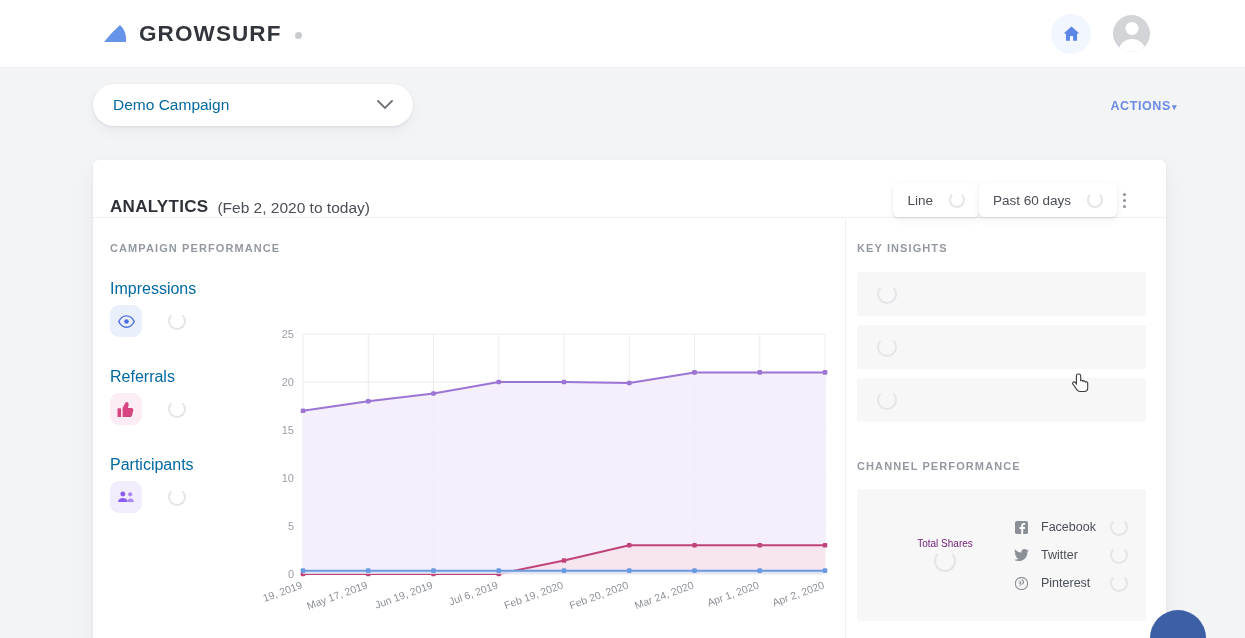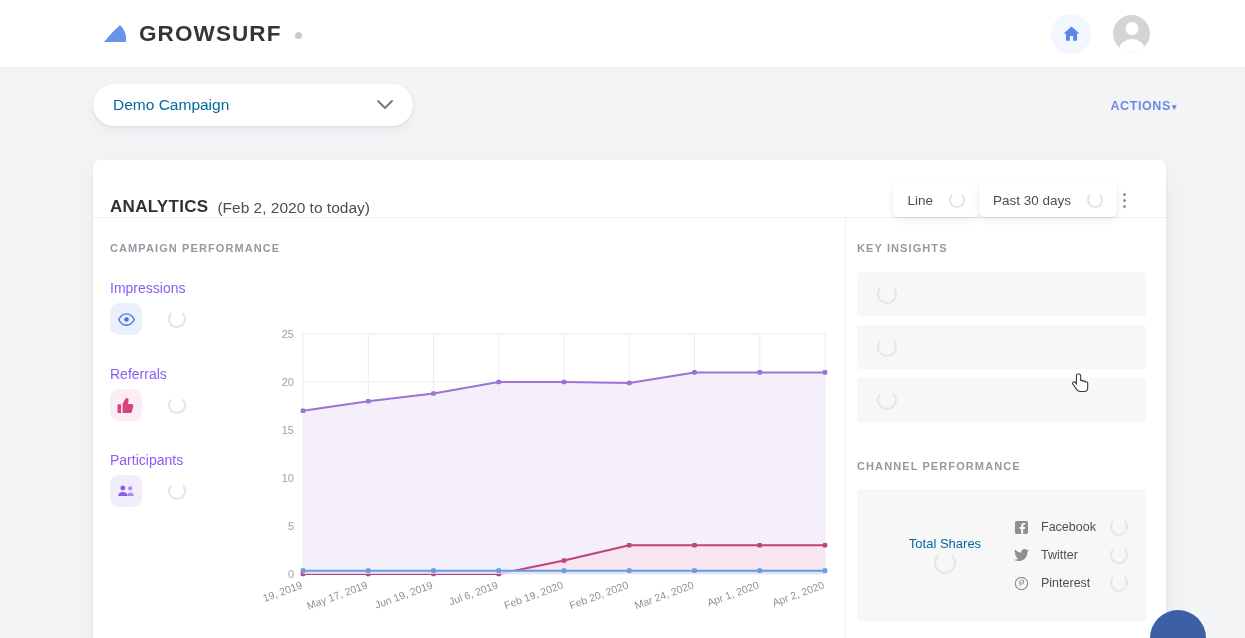--- a/index.html
+++ b/index.html
@@ -104,21 +104,21 @@
     width: 321px; position: relative; padding: 24px 20px 0 11px;
     border-left: 1px solid #f0f1f3;
   }
   .sect-title {
     font-size: 11px; font-weight: 700; letter-spacing: 1.1px; color: #9499a1;
   }
 
   
   .metrics { position: absolute; left: 17px; top: 62px; width: 150px; }
   .metric { margin-bottom: 31px; }
-  .metric-name { font-size: 14px; color: #8b5cf6; margin-bottom: 7px; }
+  .metric-name { font-size: 16px; color: #0369a1; margin-bottom: 7px; }
   .metric-row { display: flex; align-items: center; gap: 26px; }
   .metric-icon {
     width: 32px; height: 32px; border-radius: 9px;
     display: flex; align-items: center; justify-content: center; flex: none;
   }
   .mi-impr { background: #eaeffc; }
   .mi-part { background: #f2edfd; }
   .mi-ref  { background: #fcecf3; }
 
   
@@ -132,21 +132,21 @@
     display: flex; align-items: center; padding-left: 20px; margin-bottom: 9px;
   }
 
   
   .chan-title { margin-top: 38px; }
   .chan-panel {
     margin-top: 17px; height: 132px; background: #f7f7f8; border-radius: 3px;
     display: flex; align-items: center; padding: 0 18px 0 22px;
   }
   .total-shares { width: 132px; text-align: center; }
-  .total-shares .ts-label { font-size: 13px; color: #0369a1; margin-bottom: 1px; }
+  .total-shares .ts-label { font-size: 10px; color: #701a75; margin-bottom: 1px; }
   .total-shares .ts-spin { display: flex; justify-content: center; }
   .chan-list { flex: 1; }
   .chan-item { display: flex; align-items: center; height: 28px; }
   .chan-ico { width: 20px; display: flex; align-items: center; justify-content: center; flex:none; }
   .chan-name { font-size: 12.5px; color: #4b5058; margin-left: 10px; }
   .chan-item .spin { margin-left: auto; }
 
   
   .chat-bubble {
     position: absolute; right: 39px; bottom: -28px; width: 56px; height: 56px;
@@ -195,21 +195,21 @@
 
     <div class="card-head">
       <span class="card-title">ANALYTICS</span>
       <span class="card-subtitle">(Feb 2, 2020 to today)</span>
       <div class="head-controls">
         <div class="pill">
           <span>Line</span>
           <span class="spin s16"></span>
         </div>
         <div class="pill">
-          <span>Past 30 days</span>
+          <span>Past 60 days</span>
           <span class="spin s16"></span>
         </div>
         <div class="kebab">
             <i></i>
             <i></i>
             <i></i>
           </div>
       </div>
     </div>
 

